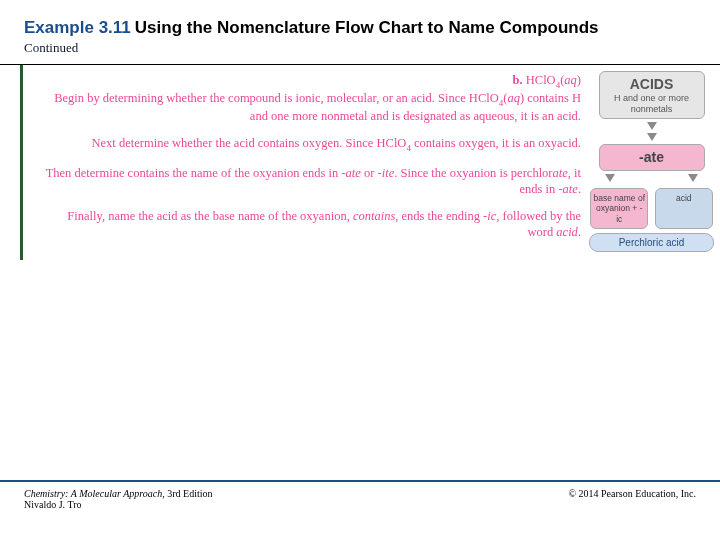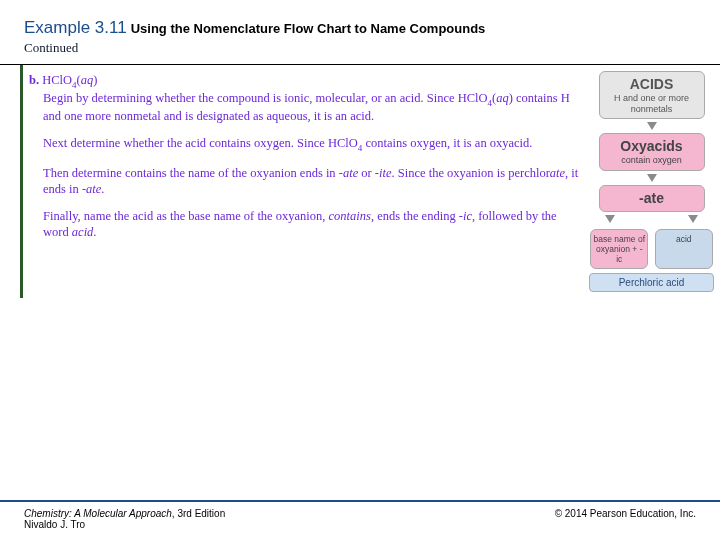--- a/index.html
+++ b/index.html
@@ -11,26 +11,26 @@
     background: #fff;
     position: relative;
     overflow: hidden;
   }
   .header {
     padding: 18px 24px 4px 24px;
   }
   .example-label {
     font-family: Arial, sans-serif;
     font-size: 17px;
-    font-weight: normal;
+    font-weight: bold;
     color: #1a4d8c;
   }
   .example-title {
     font-family: Arial, sans-serif;
-    font-size: 13px;
+    font-size: 17px;
     font-weight: bold;
     color: #000;
   }
   .continued {
     font-size: 13px;
     color: #0f172a;
     margin-top: 2px;
   }
   .rule {
     border: none;
@@ -40,22 +40,23 @@
   .body-wrap {
     display: flex;
     border-left: 3px solid #2a5a2a;
     margin-left: 20px;
     padding-left: 0;
   }
   .text-col {
     flex: 1;
     padding: 8px 8px 8px 6px;
     font-size: 12.5px;
-    color: #6d28d9;
+    color: #ec4899;
     line-height: 1.25;
+    text-align: right;
   }
   .text-col p {
     margin: 0 0 12px 0;
     padding-left: 14px;
     text-indent: -14px;
   }
   .text-col p.flat {
     text-indent: 0;
     padding-left: 14px;
   }
@@ -92,35 +93,35 @@
   }
   .split-row .fc-box { width: 52px; font-size: 8.5px; }
   .split-arrows {
     display: flex;
     justify-content: center;
     gap: 40px;
   }
   .result-bar {
     background: #cfe0f2;
     border: 1px solid #aab;
-    border-radius: 4px;
+    border-radius: 9px;
     text-align: center;
     font-size: 10px;
     padding: 3px 2px;
     margin-top: 4px;
     color: #2a4d7a;
   }
   .footer {
     position: absolute;
     bottom: 0;
     left: 0;
     right: 0;
     border-top: 2px solid #1a4d8c;
-    padding: 6px 24px 10px 24px;
-    font-family: Liberation Sans, sans-serif;
+    padding: 6px 24px 30px 24px;
+    font-family: Liberation Serif, serif;
     font-size: 10px;
     color: #000;
     display: flex;
     justify-content: space-between;
   }
   .book-title { font-style: italic; }
   .sub { font-size: 9px; vertical-align: sub; }
   .ital { font-style: italic; }
 </style>
 </head>
@@ -151,24 +152,20 @@
       <span>Finally, name the acid as the base name of the oxyanion, </span><span class="ital">contains</span><span>, ends the ending -</span><span class="ital">ic</span><span>, followed by the word </span><span class="ital">acid</span><span>.</span>
     </p>
   </div>
 
   <div class="side-col">
     <div class="fc-box fc-gray">
       <div class="fc-label">ACIDS</div>
       <div>H and one or more nonmetals</div>
     </div>
     <div class="arrow"></div>
-    <div class="fc-box fc-pink">
-      <div class="fc-label">Oxyacids</div>
-      <div>contain oxygen</div>
-    </div>
     <div class="arrow"></div>
     <div class="fc-box fc-pink">
       <div class="fc-label">-ate</div>
     </div>
     <div class="split-arrows">
       <div class="arrow"></div>
       <div class="arrow"></div>
     </div>
     <div class="split-row">
       <div class="fc-box fc-pink">base name of oxyanion + -ic</div>

